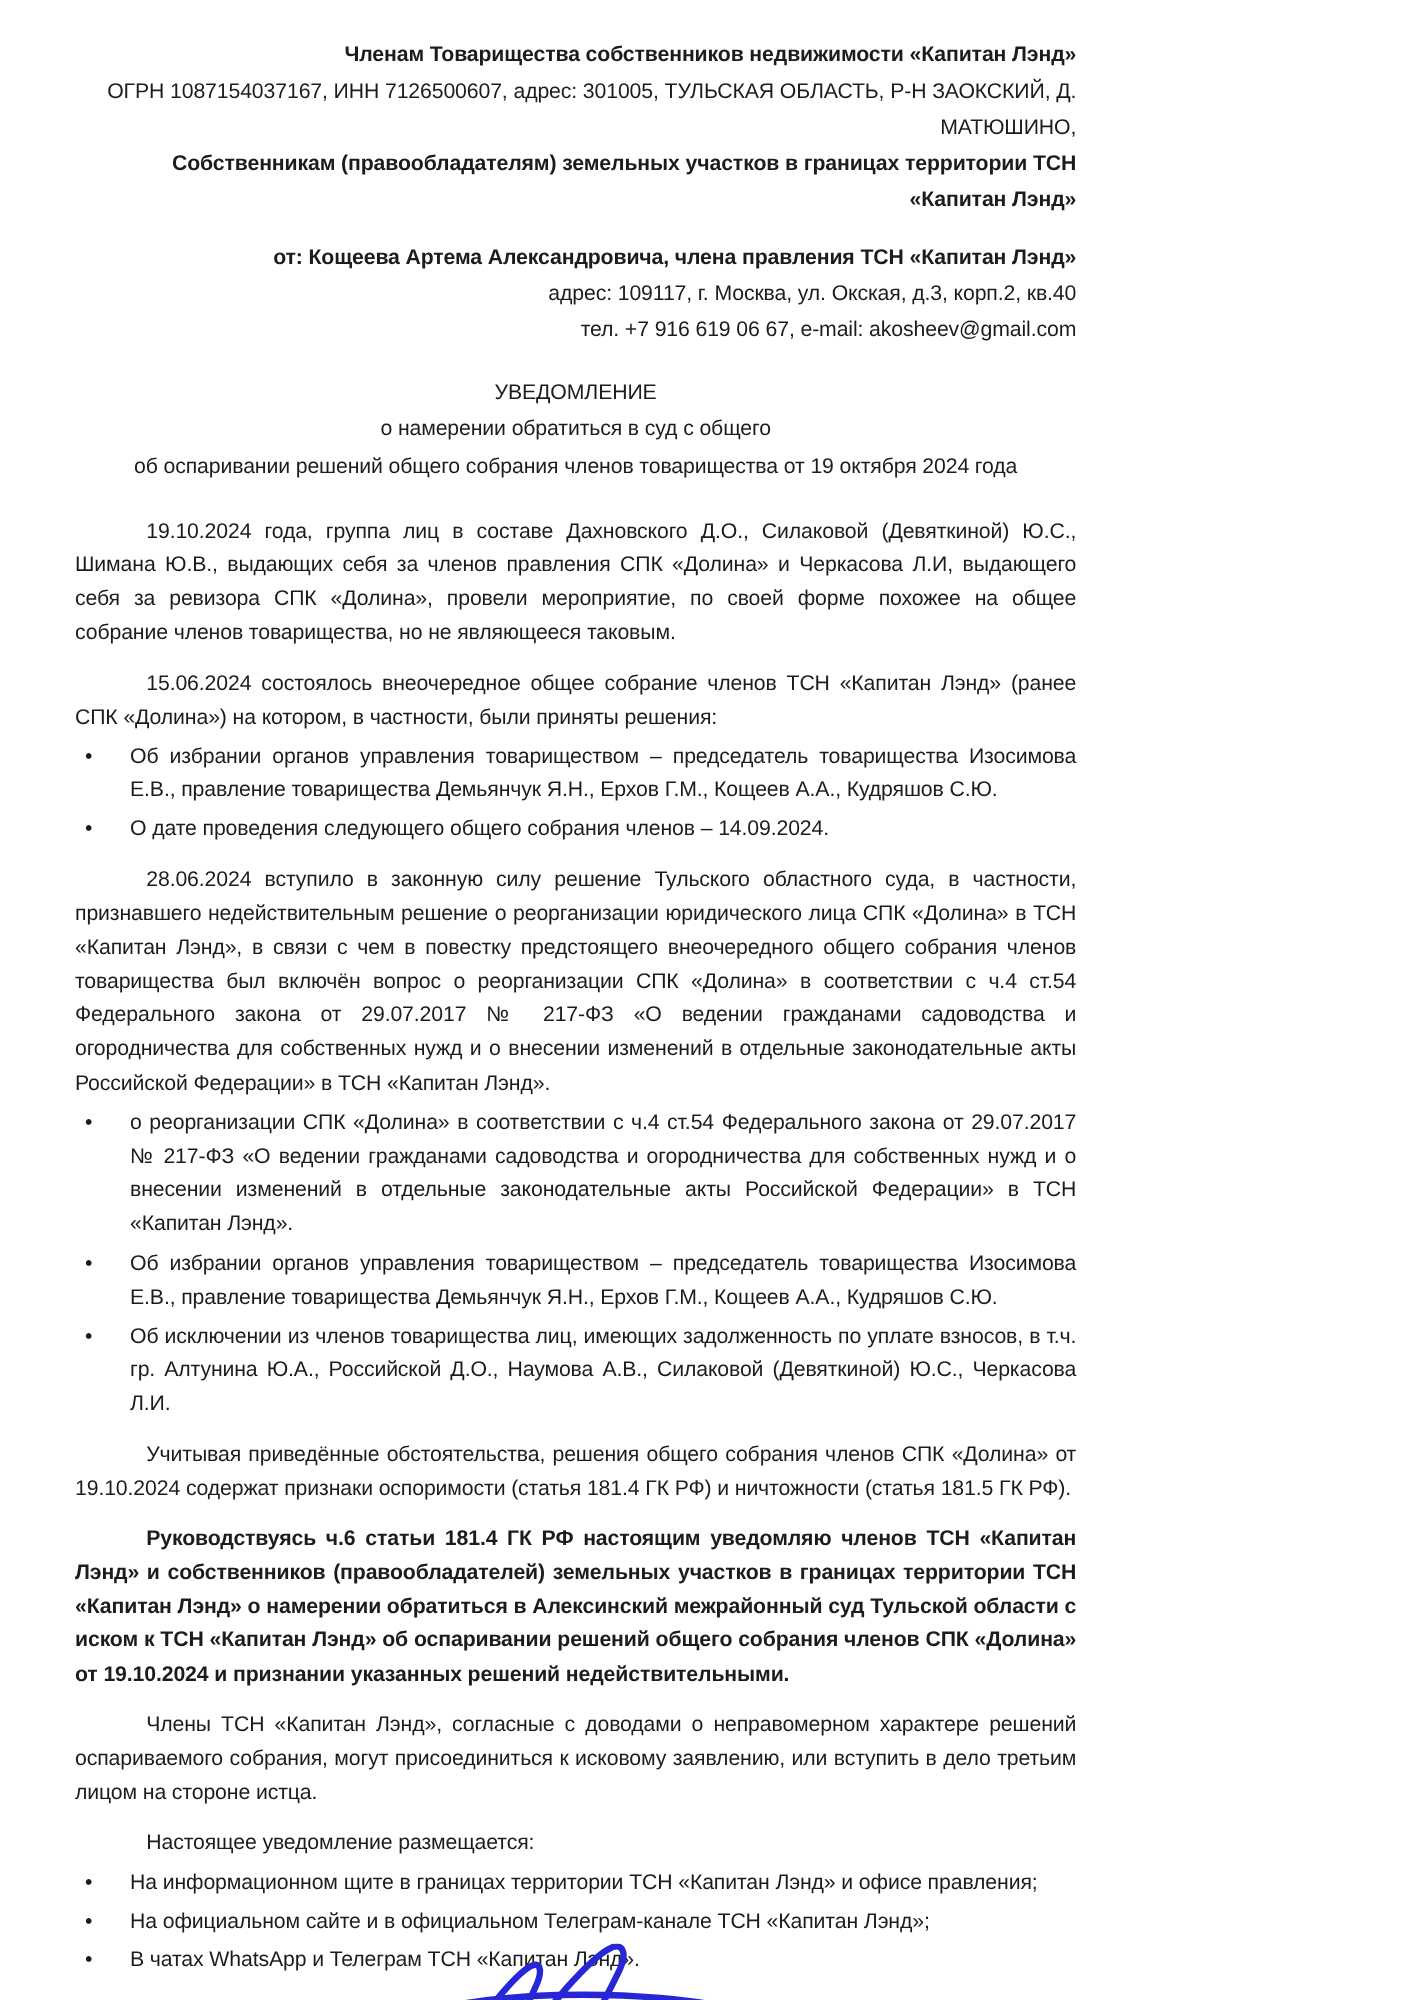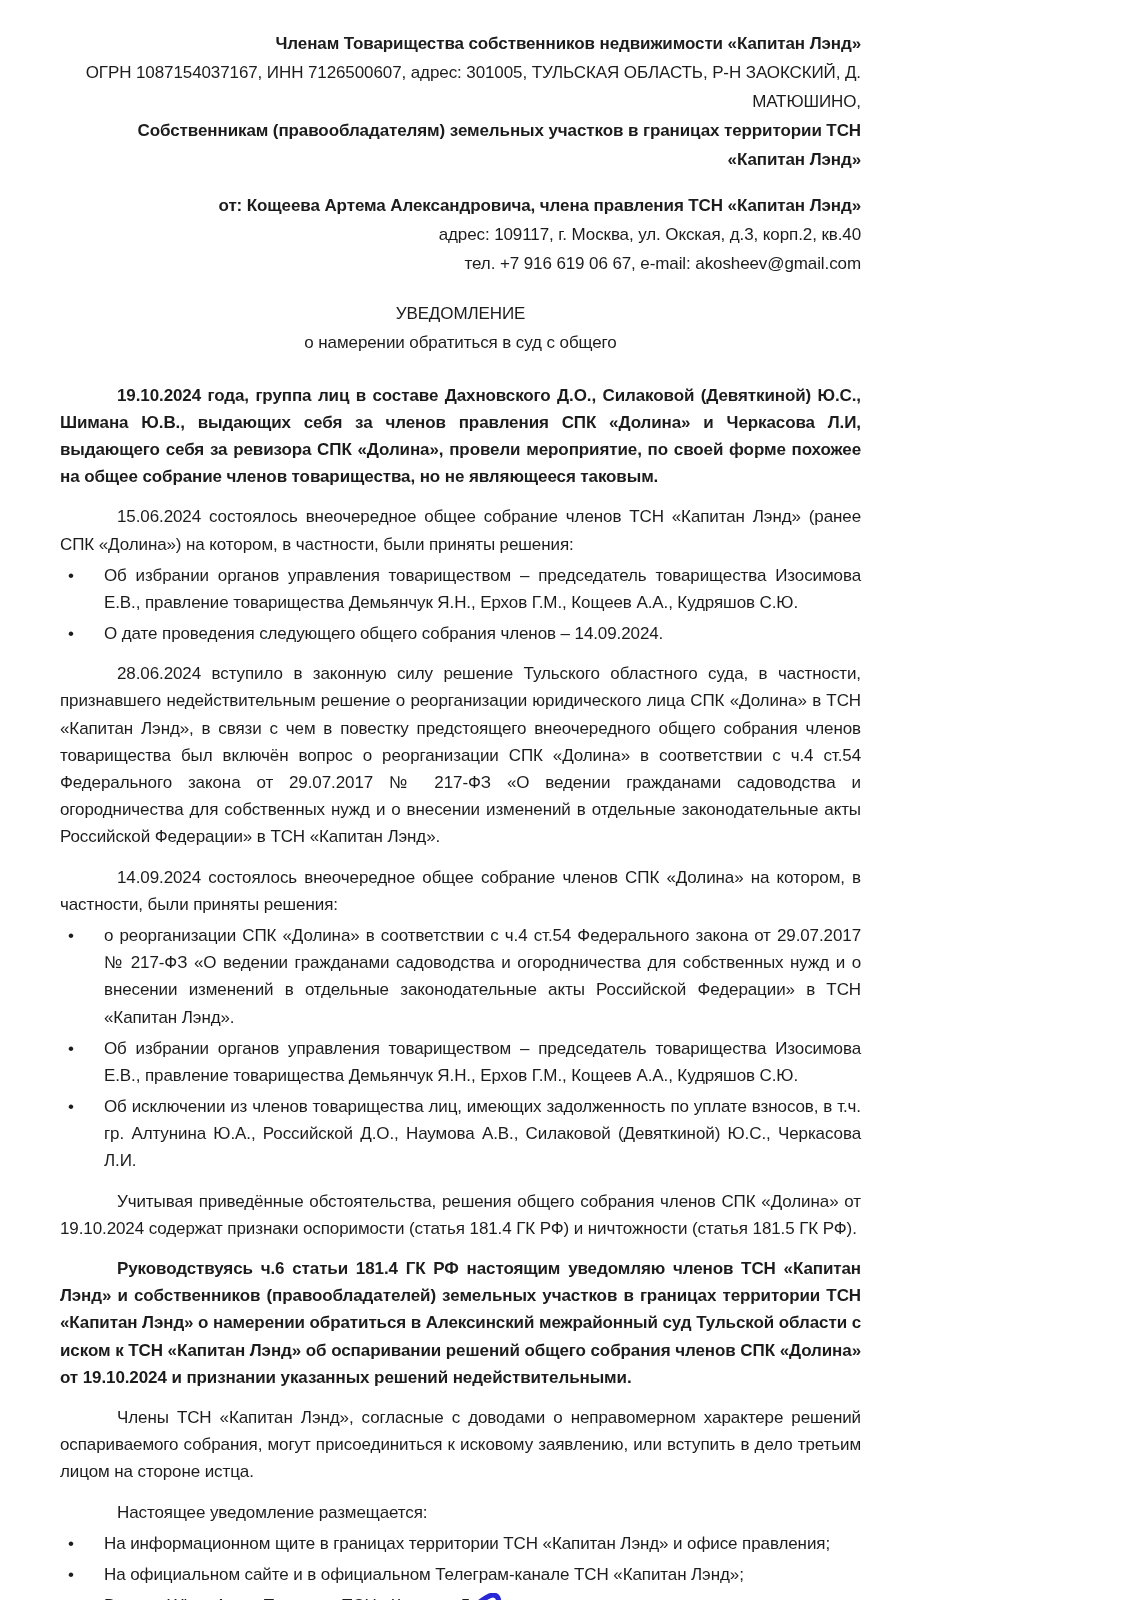--- a/index.html
+++ b/index.html
@@ -36,21 +36,21 @@
     font-weight: normal;
     margin-top: 20px;
     line-height: 1.72;
   }
   
   .para {
     text-align: justify;
     text-indent: 57px;
     margin: 13px 0 0 0;
   }
-  .para.first { margin-top: 24px; font-weight: bold; }
+  .para.first { margin-top: 24px; }
   .para.bold { font-weight: bold; }
   
   .blist {
     margin: 2px 0 0 0;
     padding: 0;
     list-style: none;
   }
   .blist li {
     display: flex;
     align-items: flex-start;
@@ -104,39 +104,39 @@
     <div class="b">Собственникам (правообладателям) земельных участков в границах территории ТСН «Капитан Лэнд»</div>
     <div class="hdr-gap"></div>
     <div class="b">от: Кощеева Артема Александровича, члена правления ТСН «Капитан Лэнд»</div>
     <div>адрес: 109117, г. Москва, ул. Окская, д.3, корп.2, кв.40</div>
     <div>тел. +7 916 619 06 67, e-mail: akosheev@gmail.com</div>
   </div>
 
   <div class="doc-title">
     <div>УВЕДОМЛЕНИЕ</div>
     <div>о намерении обратиться в суд с общего</div>
+    <div>об оспаривании решений общего собрания членов товарищества от 19 октября 2024 года</div>
   </div>
 
   <p class="para first">19.10.2024 года, группа лиц в составе Дахновского Д.О., Силаковой (Девяткиной) Ю.С., Шимана Ю.В., выдающих себя за членов правления СПК «Долина» и Черкасова Л.И, выдающего себя за ревизора СПК «Долина», провели мероприятие, по своей форме похожее на общее собрание членов товарищества, но не являющееся таковым.</p>
 
   <p class="para">15.06.2024 состоялось внеочередное общее собрание членов ТСН «Капитан Лэнд» (ранее СПК «Долина») на котором, в частности, были приняты решения:</p>
   <ul class="blist">
     <li>
       <span class="bullet">•</span>
       <span class="li-text">Об избрании органов управления товариществом – председатель товарищества Изосимова Е.В., правление товарищества Демьянчук Я.Н., Ерхов Г.М., Кощеев А.А., Кудряшов С.Ю.</span>
     </li>
     <li>
       <span class="bullet">•</span>
       <span class="li-text">О дате проведения следующего общего собрания членов – 14.09.2024.</span>
     </li>
   </ul>
 
   <p class="para">28.06.2024 вступило в законную силу решение Тульского областного суда, в частности, признавшего недействительным решение о реорганизации юридического лица СПК «Долина» в ТСН «Капитан Лэнд», в связи с чем в повестку предстоящего внеочередного общего собрания членов товарищества был включён вопрос о реорганизации СПК «Долина» в соответствии с ч.4 ст.54 Федерального закона от 29.07.2017 № 217-ФЗ «О ведении гражданами садоводства и огородничества для собственных нужд и о внесении изменений в отдельные законодательные акты Российской Федерации» в ТСН «Капитан Лэнд».</p>
 
-  <p class="para">14.09.2024 состоялось внеочередное общее собрание членов СПК «Долина» на котором, в частности, были приняты решения:</p>
   <ul class="blist">
     <li>
       <span class="bullet">•</span>
       <span class="li-text">о реорганизации СПК «Долина» в соответствии с ч.4 ст.54 Федерального закона от 29.07.2017 № 217-ФЗ «О ведении гражданами садоводства и огородничества для собственных нужд и о внесении изменений в отдельные законодательные акты Российской Федерации» в ТСН «Капитан Лэнд».</span>
     </li>
     <li>
       <span class="bullet">•</span>
       <span class="li-text">Об избрании органов управления товариществом – председатель товарищества Изосимова Е.В., правление товарищества Демьянчук Я.Н., Ерхов Г.М., Кощеев А.А., Кудряшов С.Ю.</span>
     </li>
     <li>

